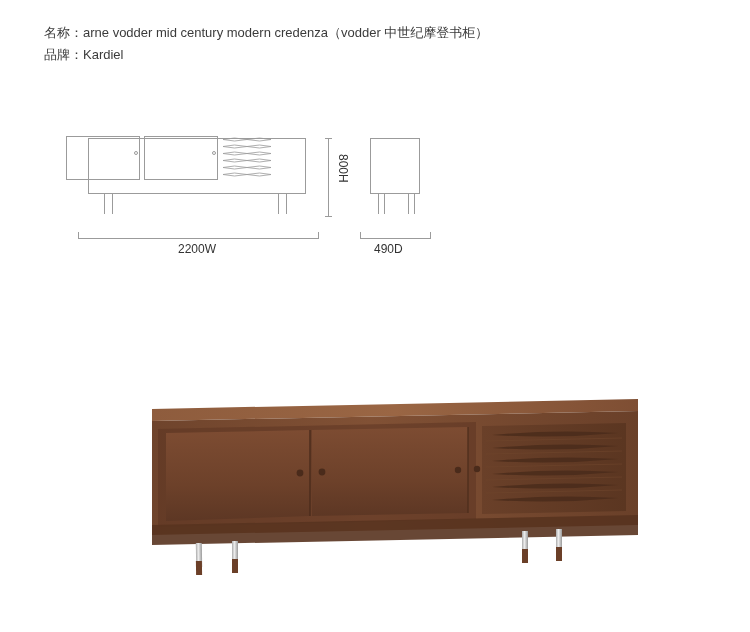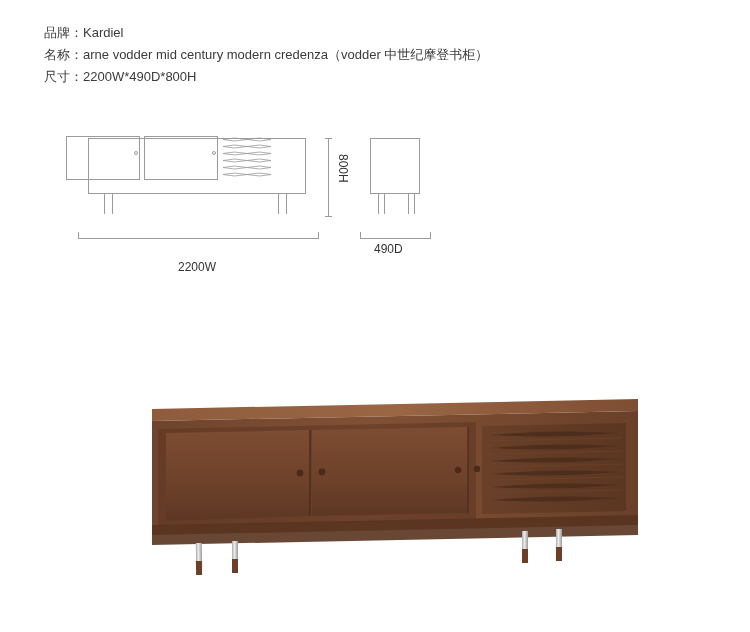--- a/index.html
+++ b/index.html
@@ -153,27 +153,24 @@
     top: 385px;
     width: 510px;
     height: 190px;
   }
 </style>
 </head>
 <body>
 
 <div class="spec-list">
   <div class="spec-row">
+    <span class="label">名称：</span><span class="value">arne vodder mid century modern credenza（vodder 中世纪摩登书柜）</span>
+  </div>
+  <div class="spec-row">
     <span class="label">品牌：</span><span class="value">Kardiel</span>
-  </div>
-  <div class="spec-row">
-    <span class="label">名称：</span><span class="value">arne vodder mid century modern credenza（vodder 中世纪摩登书柜）</span>
-  </div>
-  <div class="spec-row">
-    <span class="label">尺寸：</span><span class="value">2200W*490D*800H</span>
   </div>
 </div>
 
 <div class="drawing">
 
   <div class="front-view"></div>
   <div class="door door-1"></div>
   <div class="door door-2"></div>
   <div class="handle-dot handle-1"></div>
   <div class="handle-dot handle-2"></div>
@@ -233,21 +230,21 @@
   </div>
 
   <div class="dim-line-v" style="left:268px; top:8px; height:78px;"></div>
   <div class="tick-h" style="left:265px; top:8px;"></div>
   <div class="tick-h" style="left:265px; top:86px;"></div>
   <div class="dim-label-vert" style="left:276px; top:24px;">800H</div>
 
   <div class="dim-line-h" style="left:18px; top:108px; width:240px;"></div>
   <div class="tick" style="left:18px; top:102px;"></div>
   <div class="tick" style="left:258px; top:102px;"></div>
-  <div class="dim-label" style="left:118px; top:112px;margin-top:18px;">2200W</div>
+  <div class="dim-label" style="left:118px; top:112px;">2200W</div>
 
   <div class="dim-line-h" style="left:300px; top:108px; width:70px;"></div>
   <div class="tick" style="left:300px; top:102px;"></div>
   <div class="tick" style="left:370px; top:102px;"></div>
   <div class="dim-label" style="left:314px; top:112px;">490D</div>
 </div>
 
 <div class="photo">
   <svg width="510" height="190" viewBox="0 0 510 190">
     <defs>

